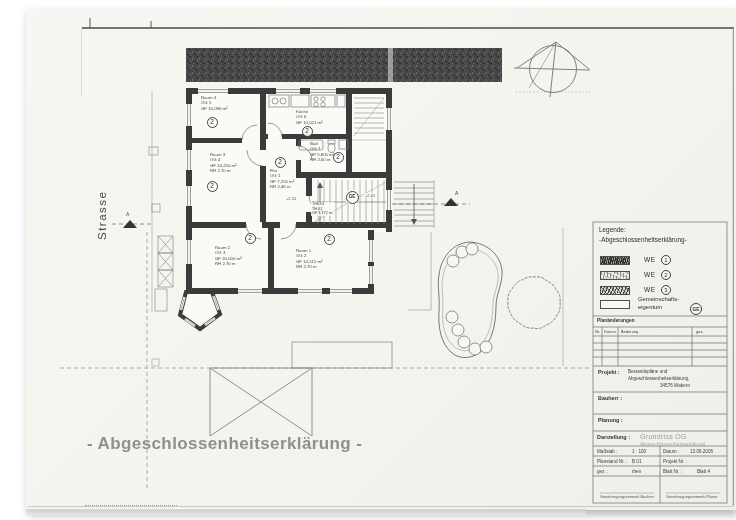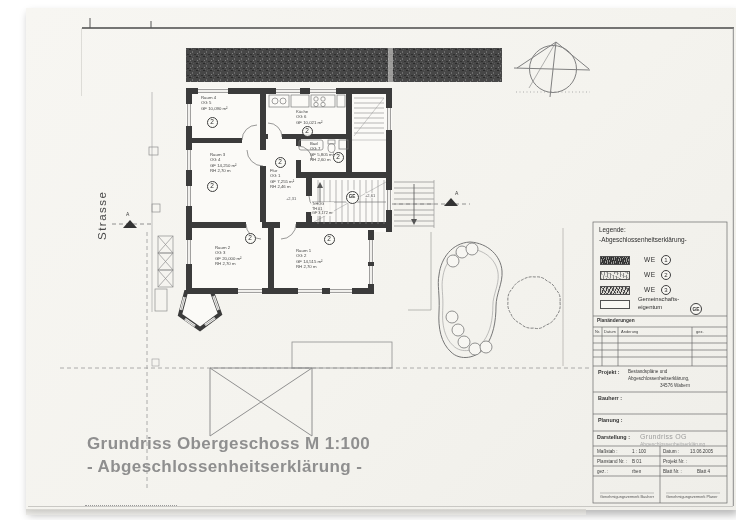--- a/index.html
+++ b/index.html
@@ -336,21 +336,20 @@
     <div>GF 3,172 m²</div>
 </div>
 <div class="circ circ-ge" style="left:345.5px;top:190.5px">GE</div>
 
 <div class="lvl" style="left:286px;top:196px">+2,31</div>
 <div class="lvl" style="left:365px;top:193px">+2,61</div>
 <div class="sec-a" style="left:126px;top:211px">A</div>
 <div class="sec-a" style="left:455px;top:190px">A</div>
 
 <div class="main-title">
-  <div>Grundriss Obergeschoss M 1:100</div>
   <div>- Abgeschlossenheitserklärung -</div>
 </div>
 <div class="dotline"></div>
 
 <div class="tb-h1" style="left:599px;top:226px">Legende:</div>
 <div class="tb-h1" style="left:599px;top:236px">-Abgeschlossenheitserklärung-</div>
 
 <div class="sw sw1" style="left:600px;top:256px"></div>
 <div class="tb-we" style="left:644px;top:256px">WE</div>
 <div class="lg-circ" style="left:661px;top:255px">1</div>

